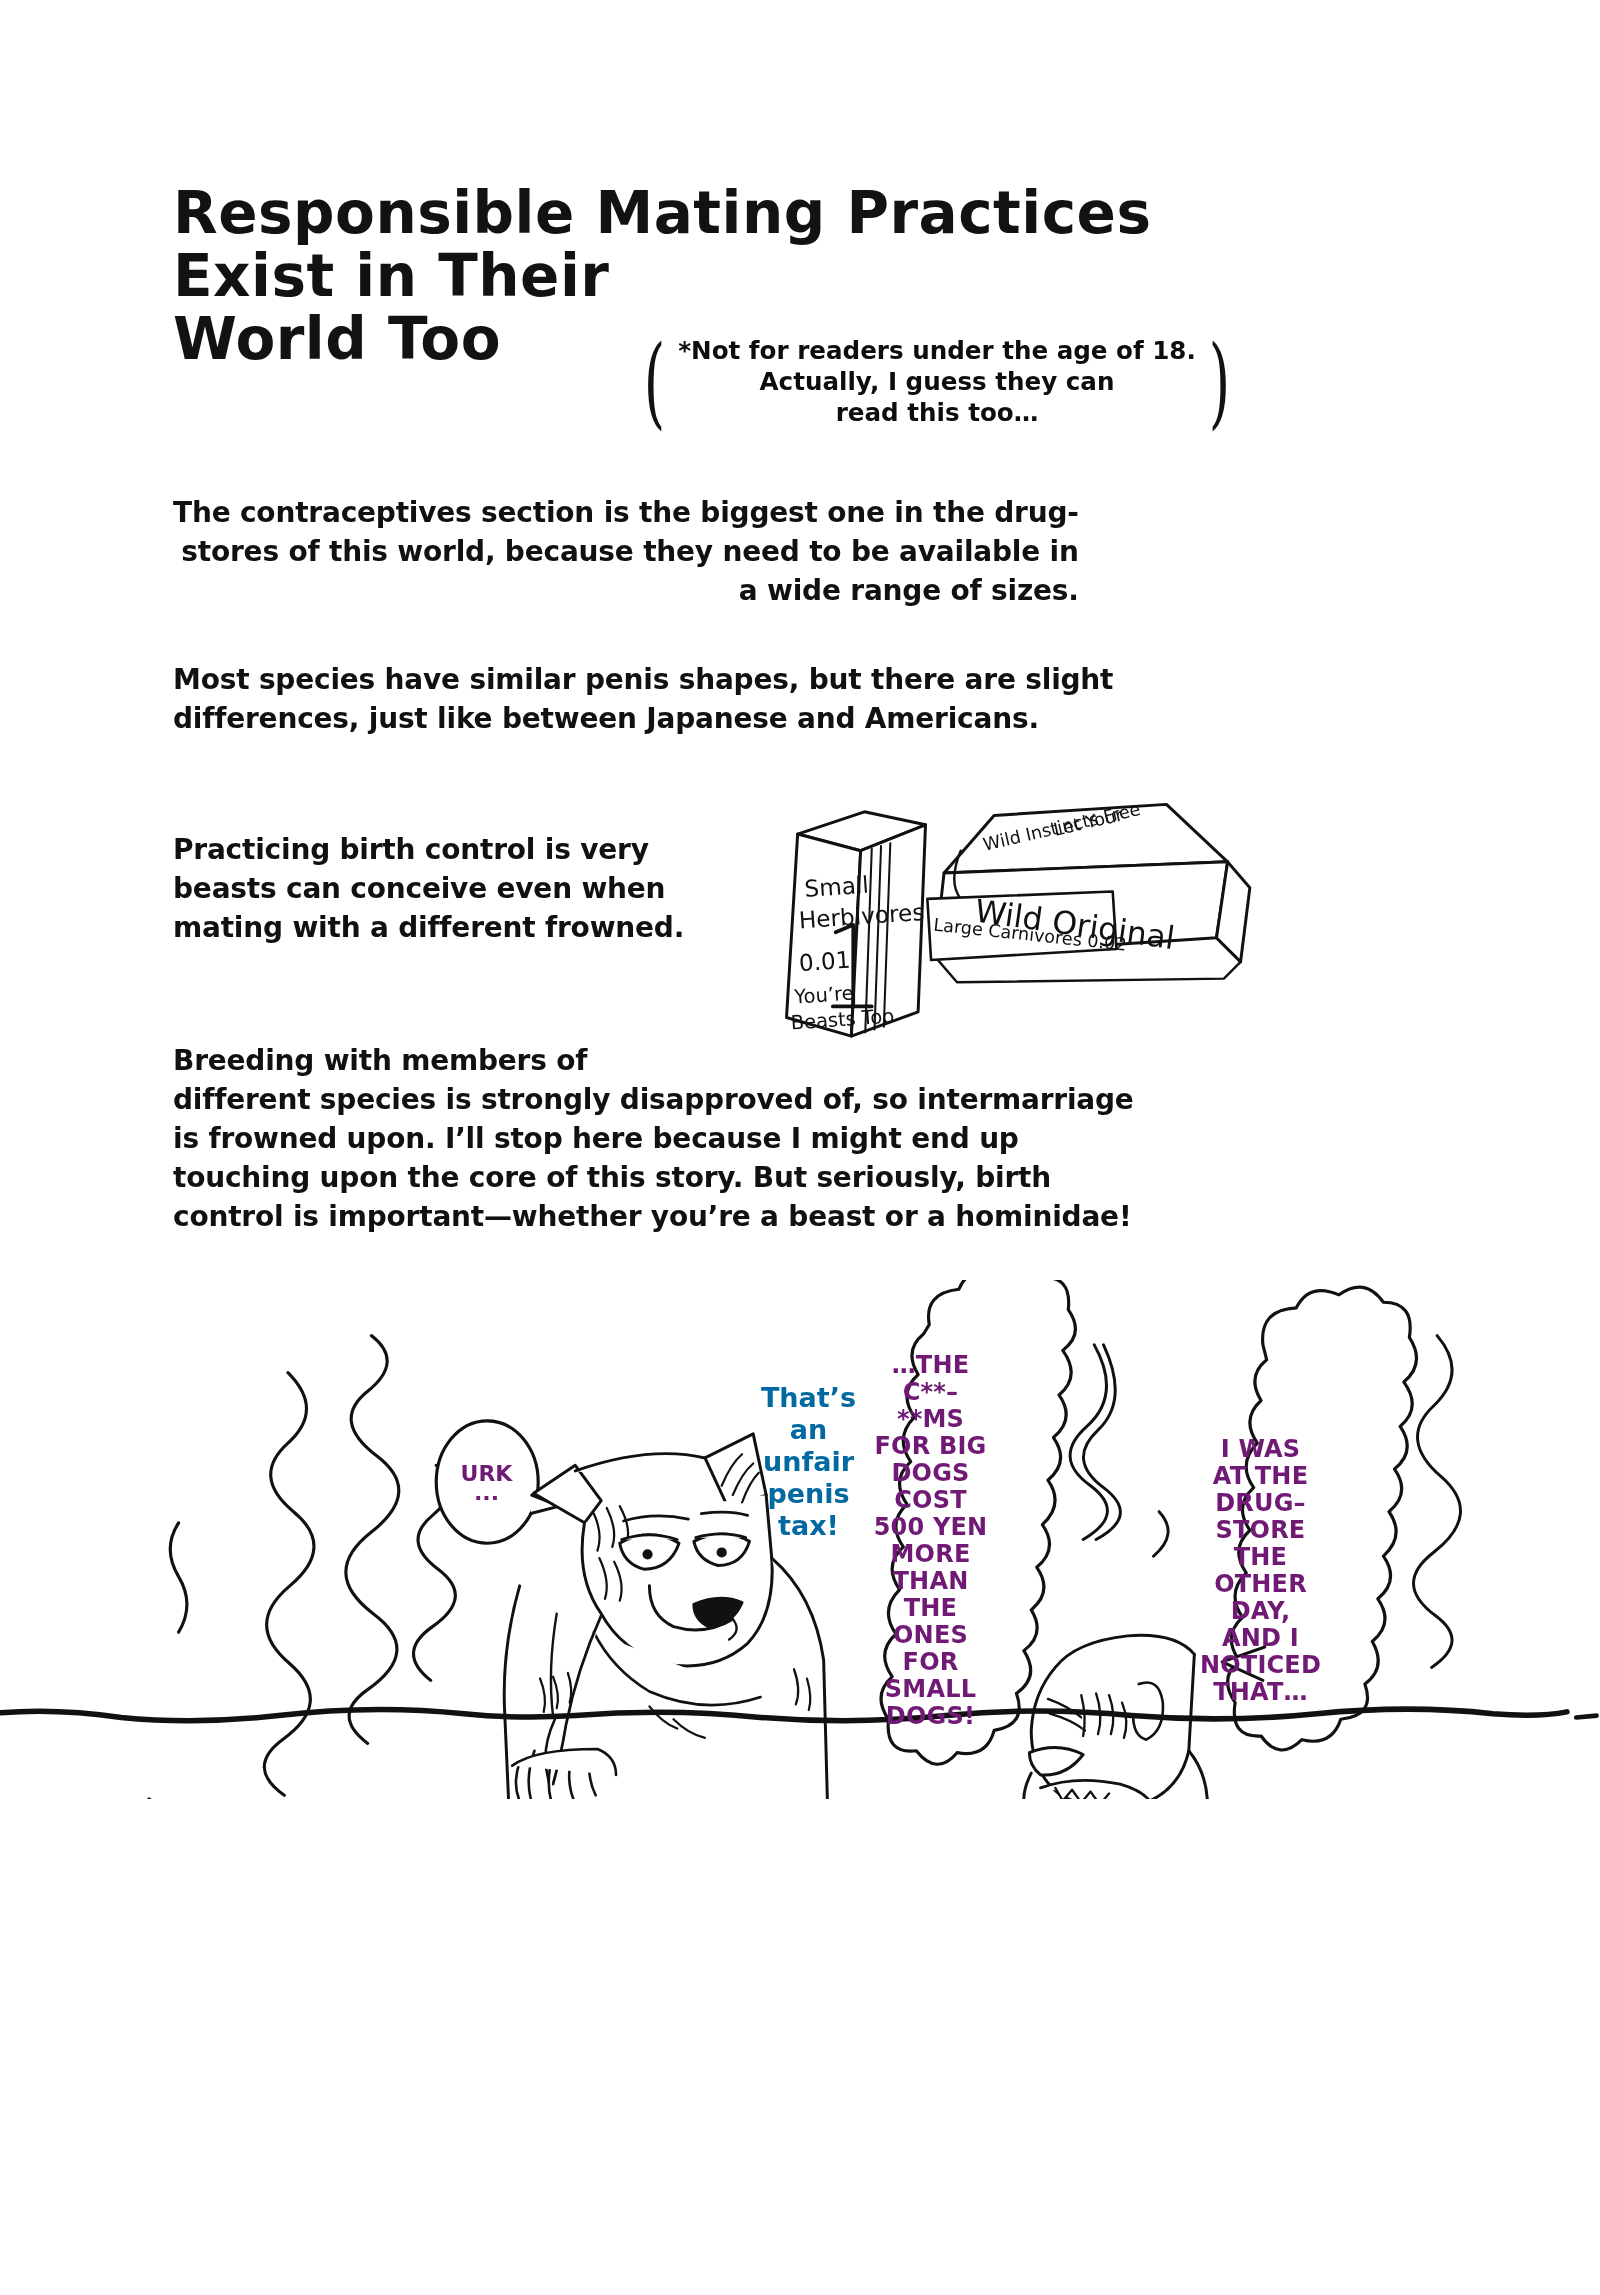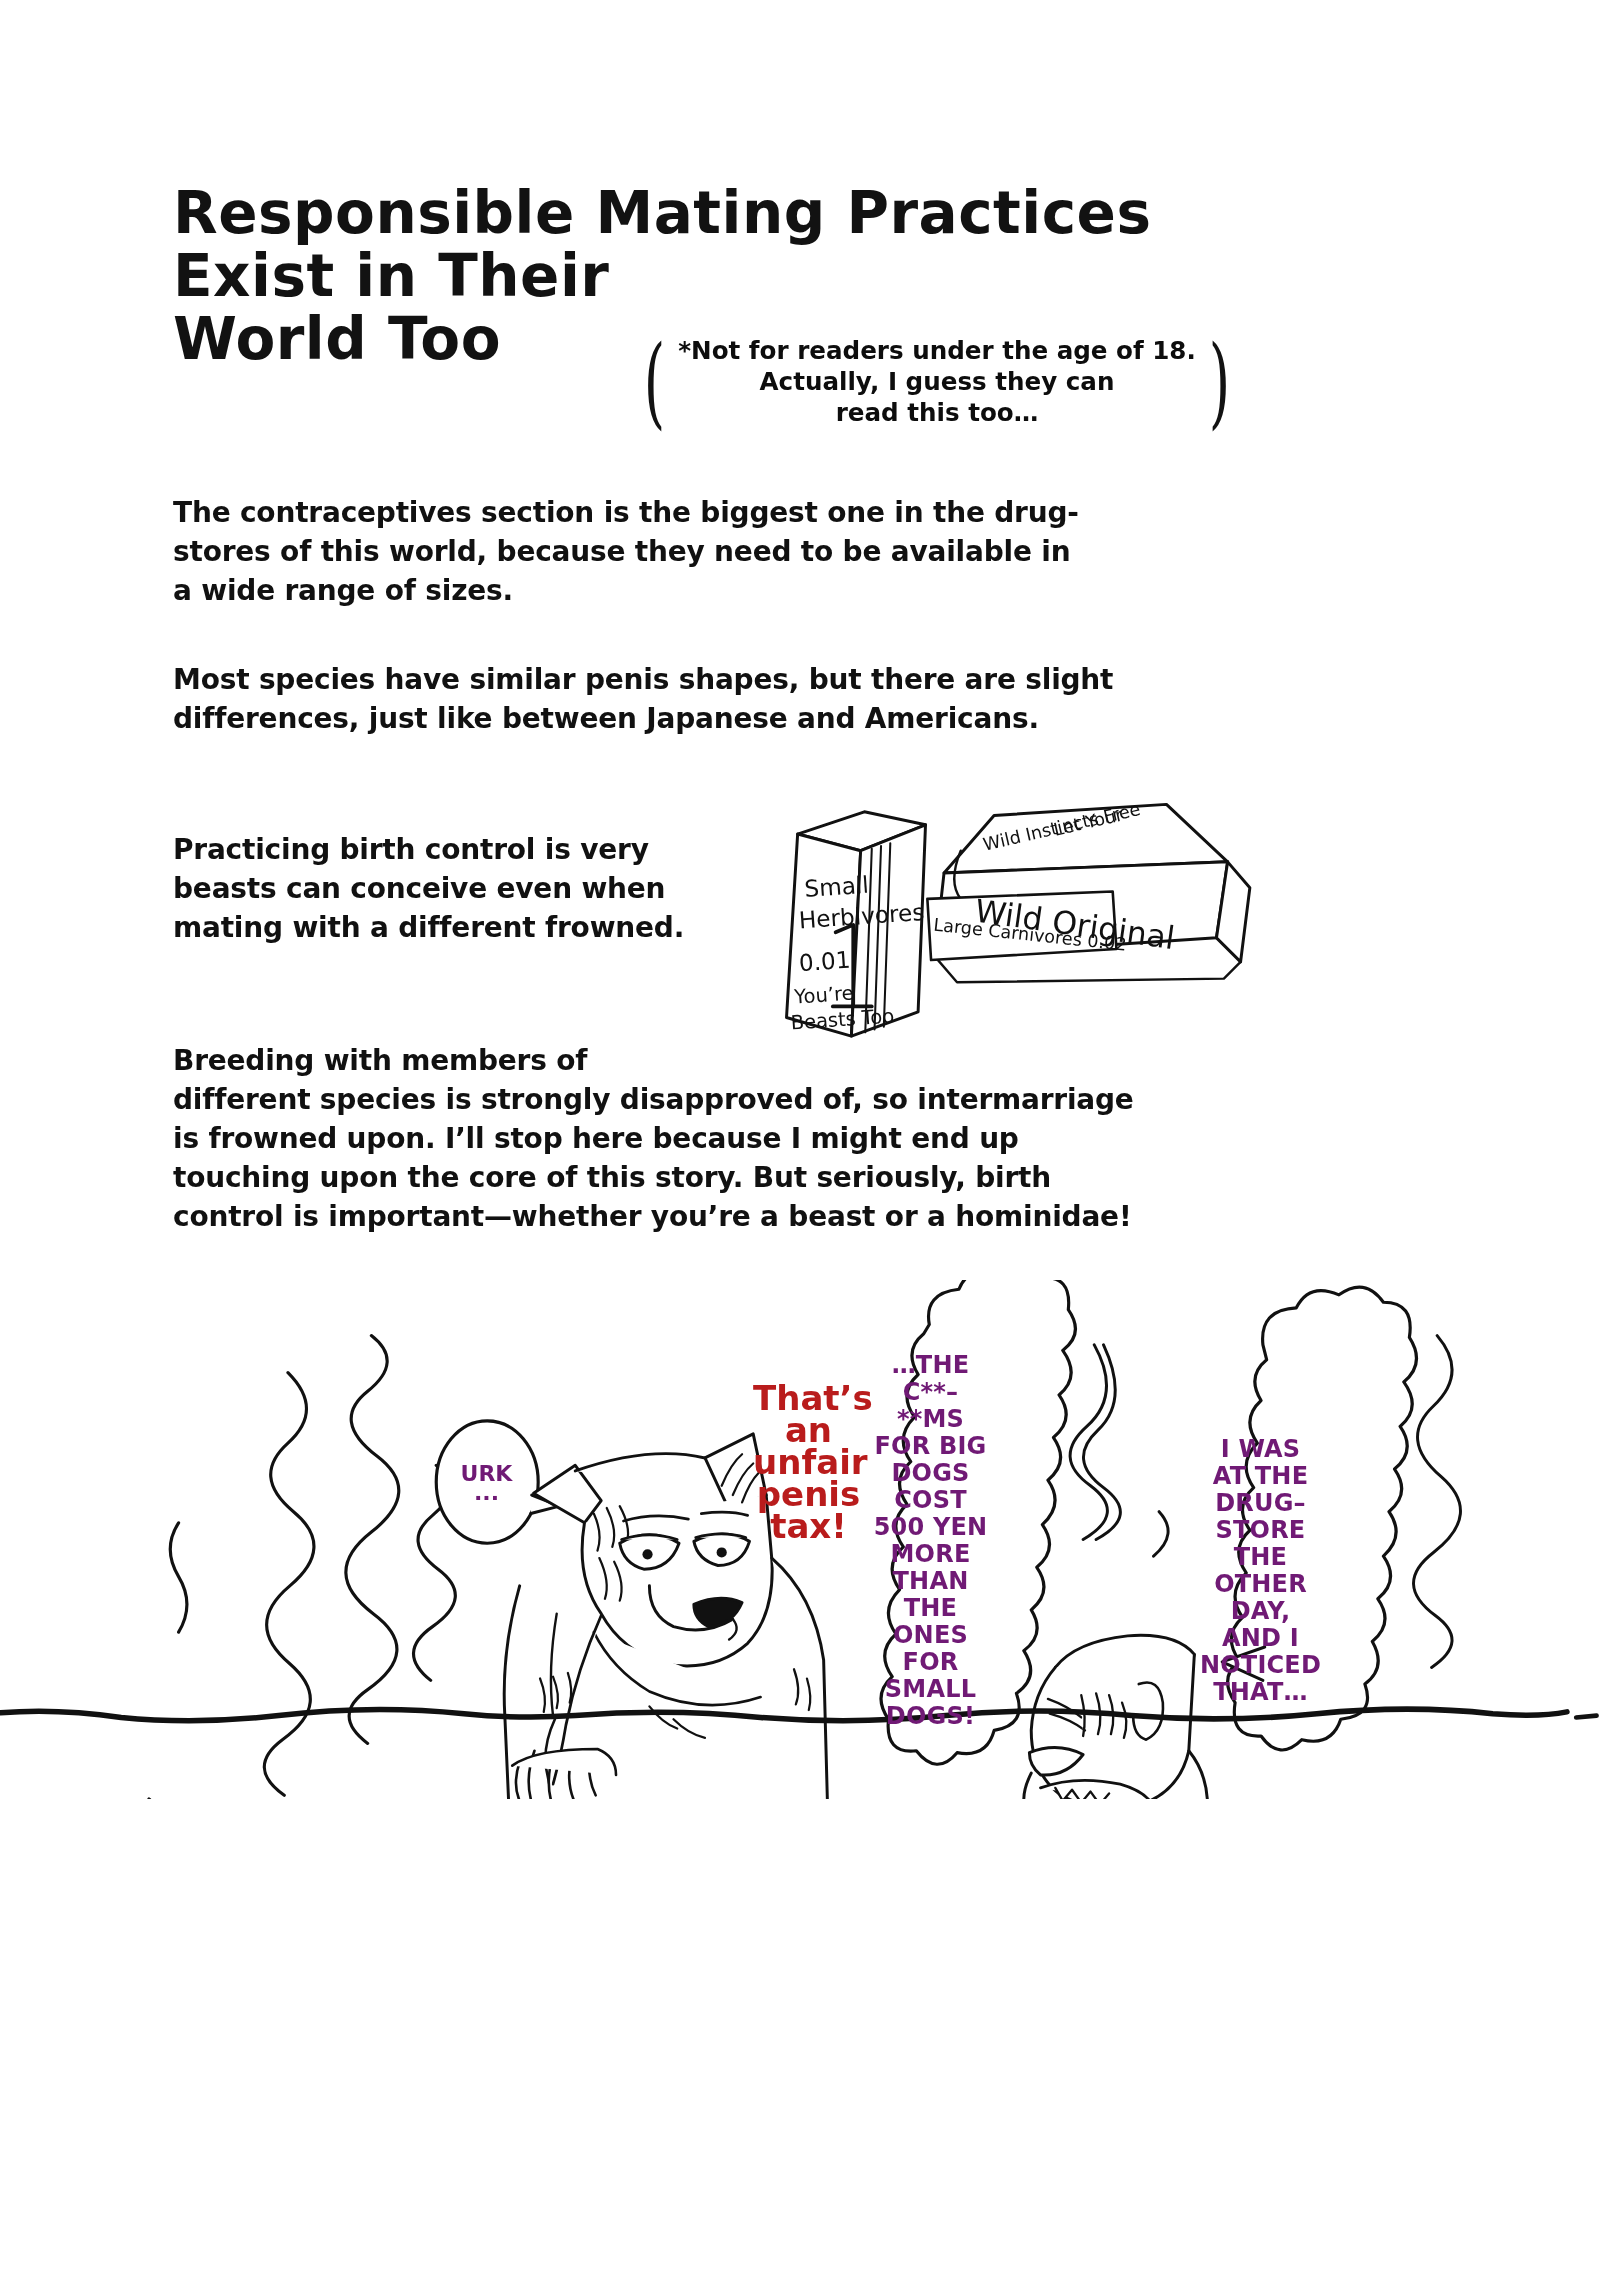--- a/index.html
+++ b/index.html
@@ -72,21 +72,21 @@
   .para {
     position: absolute;
     font-size: 28px;
     line-height: 39px;
     font-weight: 600;
     color: #111111;
     letter-spacing: -0.2px;
   }
   .para .ln { display: block; white-space: nowrap; }
 
-  #para-1 { left: 173px; top: 493px; }
+  #para-1 { left: 173px; top: 493px; text-align: right; }
   #para-2 { left: 173px; top: 660px; }
   #para-3 { left: 173px; top: 830px; width: 557px; }
   #para-4 { left: 173px; top: 1041px; }
 
   
   #products {
     position: absolute;
     left: 742px;
     top: 784px;
     width: 519px;
@@ -109,24 +109,24 @@
   }
   #comic svg { display: block; }
 
   
   #text-size-tax {
     position: absolute;
     left: 753px;
     top: 1382px;
     width: 111px;
     text-align: center;
-    font-size: 34px;
+    font-size: 27px;
     line-height: 32px;
     font-weight: 600;
-    color: #b91c1c;
+    color: #0369a1;
   }
   #text-size-tax .ln { display:block; }
 
   .bubble-text {
     position: absolute;
     text-align: center;
     font-weight: 600;
     color: #701a75;
   }
   #bubble-urk-text {

